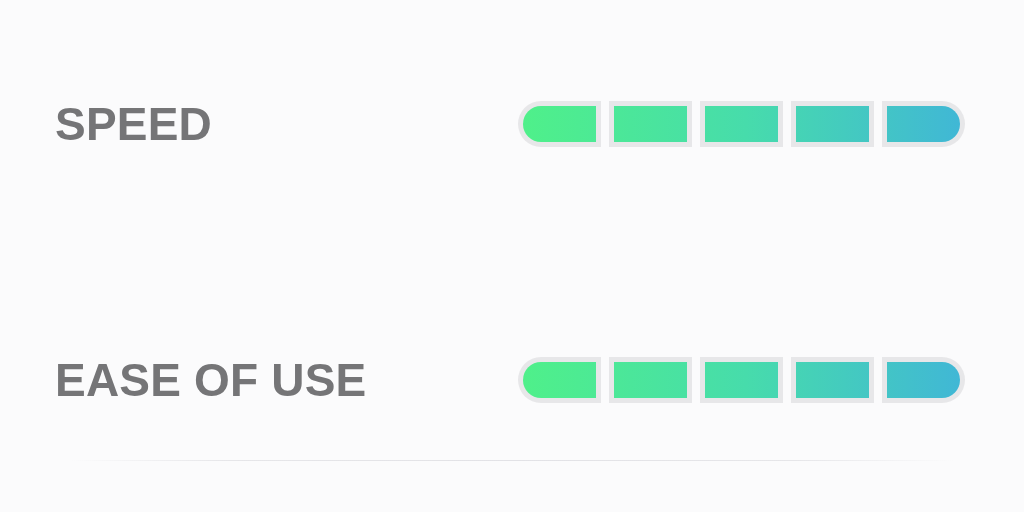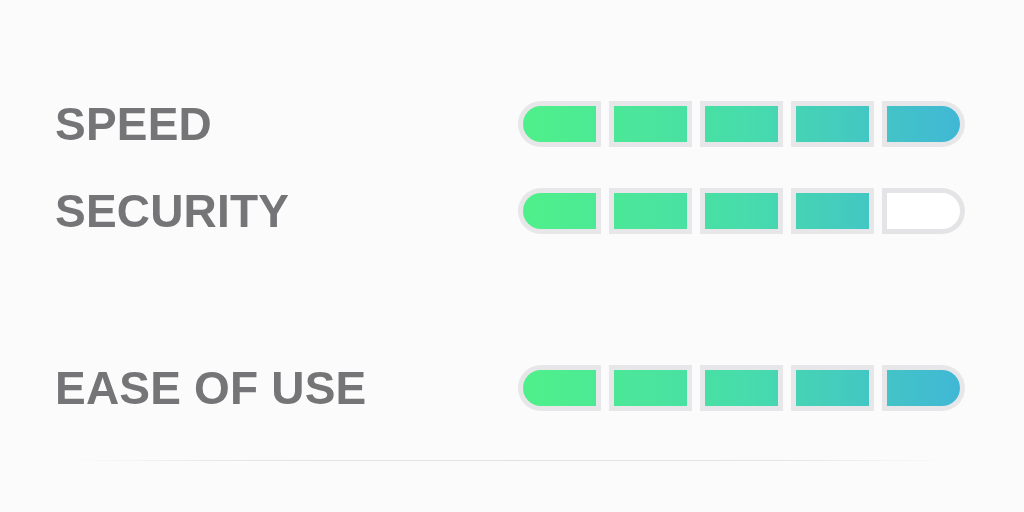--- a/index.html
+++ b/index.html
@@ -149,53 +149,23 @@
           </div>
         </div>
       <div class="seg i4">
           <div class="seg-frame">
             <div class="seg-fill"></div>
           </div>
         </div>
     </div>
   </div>
 
-  <div class="rating-row" style="top: 180px;">
-    <div class="row-label">SECURITY</div>
-    <div class="rating-track">
-      <div class="seg i0">
-          <div class="seg-frame">
-            <div class="seg-fill"></div>
-          </div>
-        </div>
-      <div class="seg i1">
-          <div class="seg-frame">
-            <div class="seg-fill"></div>
-          </div>
-        </div>
-      <div class="seg i2">
-          <div class="seg-frame">
-            <div class="seg-fill"></div>
-          </div>
-        </div>
-      <div class="seg i3">
-          <div class="seg-frame">
-            <div class="seg-fill"></div>
-          </div>
-        </div>
-      <div class="seg i4 empty">
-          <div class="seg-frame">
-            <div class="seg-fill"></div>
-          </div>
-        </div>
-    </div>
-  </div>
 
 
-  <div class="rating-row" style="top: 357px; text-align: center;">
+  <div class="rating-row" style="top: 349px; text-align: center;">
     <div class="row-label">EASE OF USE</div>
     <div class="rating-track">
       <div class="seg i0">
           <div class="seg-frame">
             <div class="seg-fill"></div>
           </div>
         </div>
       <div class="seg i1">
           <div class="seg-frame">
             <div class="seg-fill"></div>

